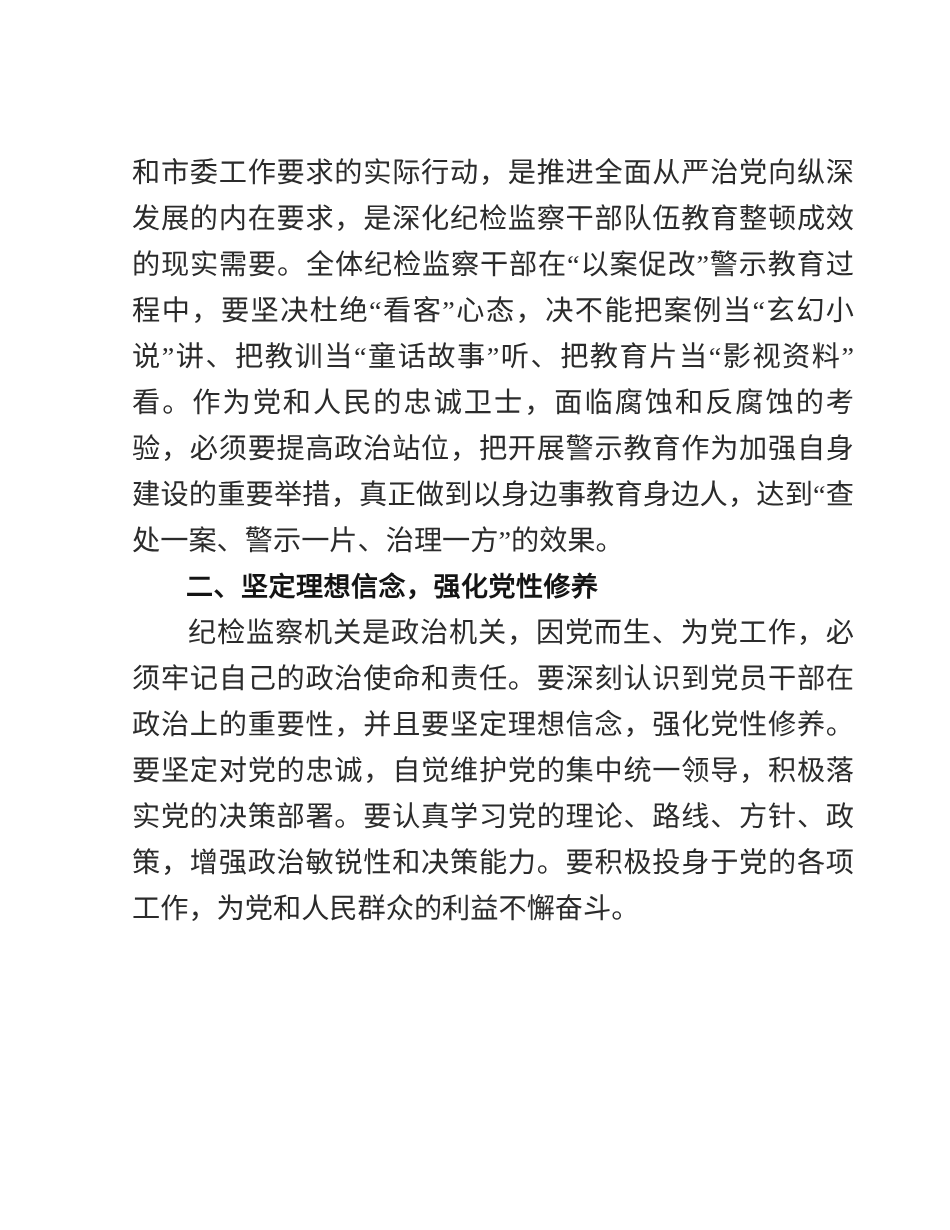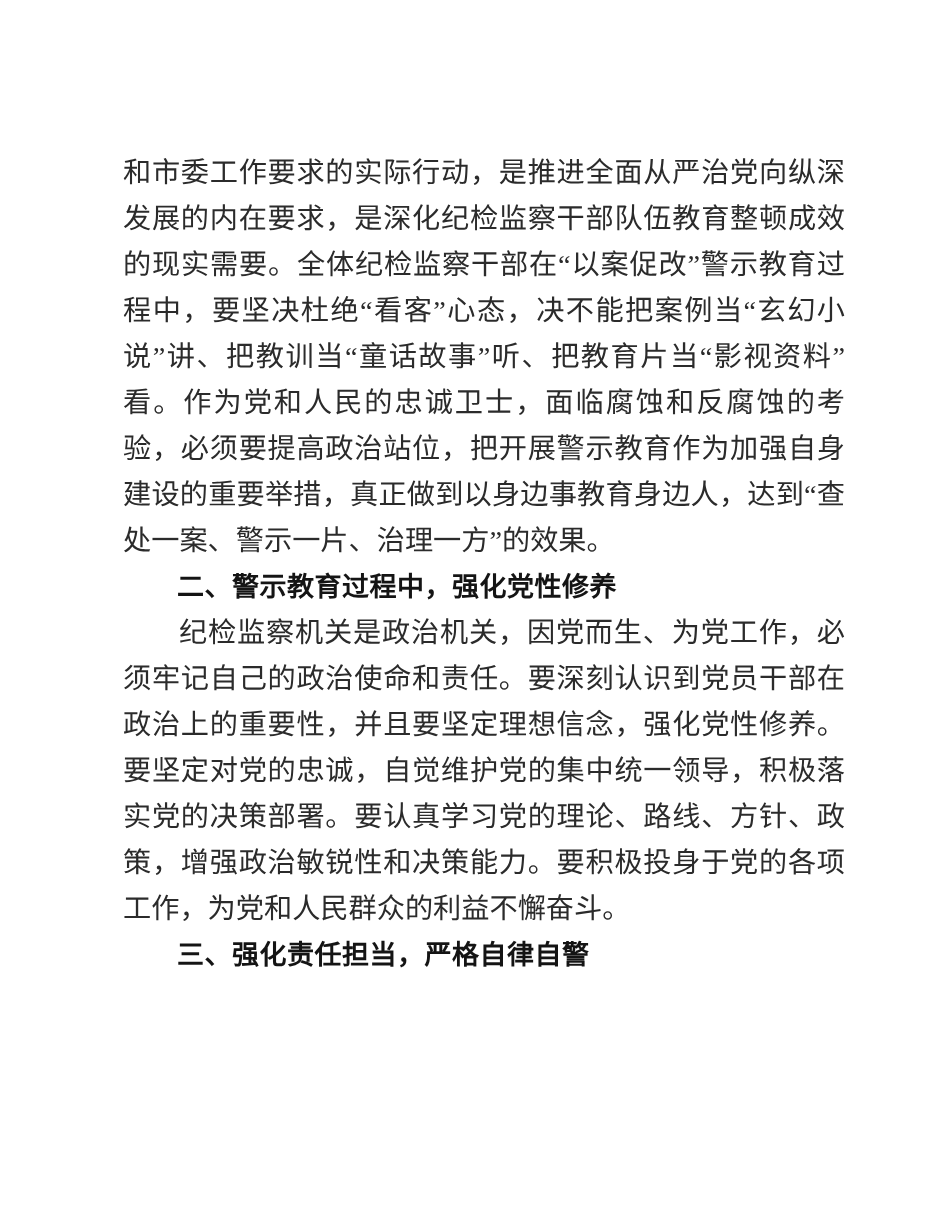--- a/index.html
+++ b/index.html
@@ -17,21 +17,21 @@
     position: relative;
     width: 950px;
     height: 1230px;
     background: #ffffff;
     overflow: hidden;
     box-sizing: border-box;
   }
 
   .doc-body {
     position: absolute;
-    left: 123px;
+    left: 132px;
     top: 150px;
     width: 722px;
   }
 
   
   .para {
     font-family: "Liberation Serif", "DejaVu Serif", serif;
     font-size: 28.2px;
     line-height: 46px;
     color: #2b2b2b;
@@ -63,22 +63,21 @@
 </style>
 </head>
 <body>
 
 <div class="page">
 
   <div class="doc-body">
 
     <p class="para">和市委工作要求的实际行动，是推进全面从严治党向纵深发展的内在要求，是深化纪检监察干部队伍教育整顿成效的现实需要。全体纪检监察干部在“以案促改”警示教育过程中，要坚决杜绝“看客”心态，决不能把案例当“玄幻小说”讲、把教训当“童话故事”听、把教育片当“影视资料”看。作为党和人民的忠诚卫士，面临腐蚀和反腐蚀的考验，必须要提高政治站位，把开展警示教育作为加强自身建设的重要举措，真正做到以身边事教育身边人，达到“查处一案、警示一片、治理一方”的效果。</p>
 
-    <h2 class="heading">二、警示教育过程中，强化党性修养</h2>
+    <h2 class="heading">二、坚定理想信念，强化党性修养</h2>
 
     <p class="para indent">纪检监察机关是政治机关，因党而生、为党工作，必须牢记自己的政治使命和责任。要深刻认识到党员干部在政治上的重要性，并且要坚定理想信念，强化党性修养。要坚定对党的忠诚，自觉维护党的集中统一领导，积极落实党的决策部署。要认真学习党的理论、路线、方针、政策，增强政治敏锐性和决策能力。要积极投身于党的各项工作，为党和人民群众的利益不懈奋斗。</p>
 
-    <h2 class="heading">三、强化责任担当，严格自律自警</h2>
 
 
   </div>
 
 </div>
 
 </body></html>

